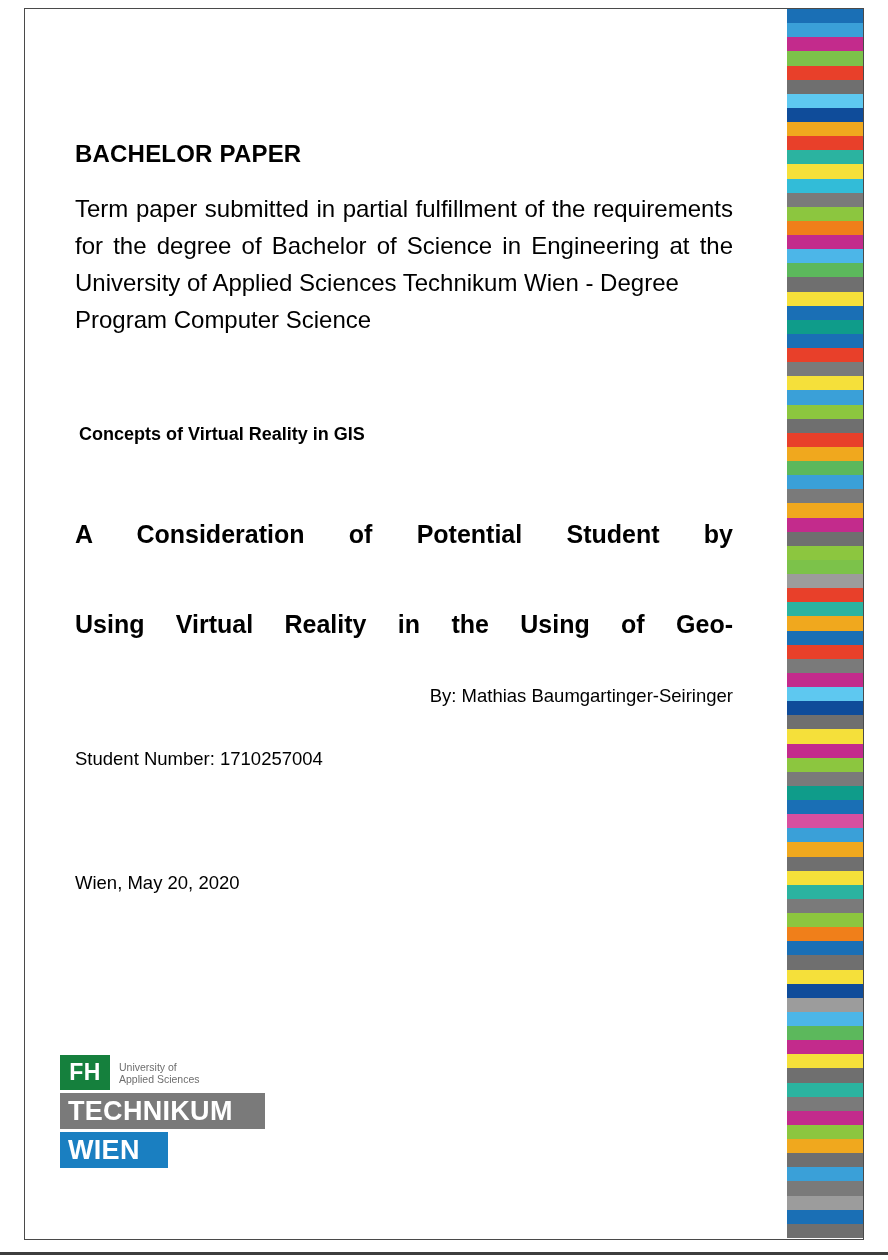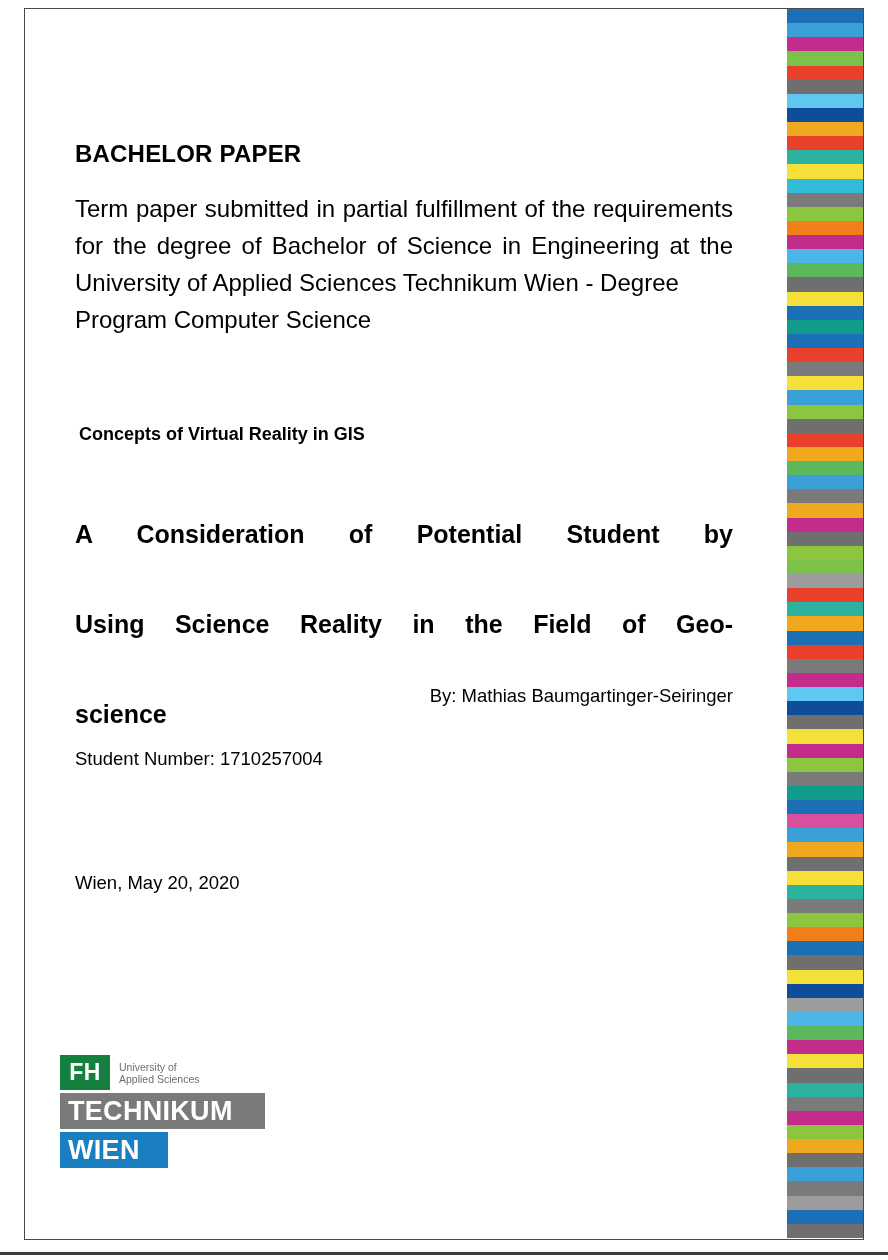--- a/index.html
+++ b/index.html
@@ -288,22 +288,21 @@
       <span class="l1">Term paper submitted in partial fulfillment of the requirements</span>
       <span class="l2">for the degree of Bachelor of Science in Engineering at the</span>
       <span class="l3">University of Applied Sciences Technikum Wien - Degree</span>
       <span class="lastline">Program  Computer Science</span>
     </div>
 
     <div class="subject-title">Concepts of Virtual Reality in GIS</div>
 
     <div class="long-title">
       <span class="l">A Consideration of Potential Student by</span>
-      <span class="l">Using Science Reality in the Field of Geo-</span>
-      <span class="last">science</span>
+      <span class="l">Using Virtual Reality in the Using of Geo-</span>
     </div>
 
     <div class="meta meta-author">By: Mathias Baumgartinger-Seiringer</div>
     <div class="meta meta-student">Student Number: 1710257004</div>
     <div class="meta meta-place">Wien, May 20, 2020</div>
   </div>
 
   <div class="logo">
     <div class="logo-row1">
       <div class="logo-fh">FH</div>

